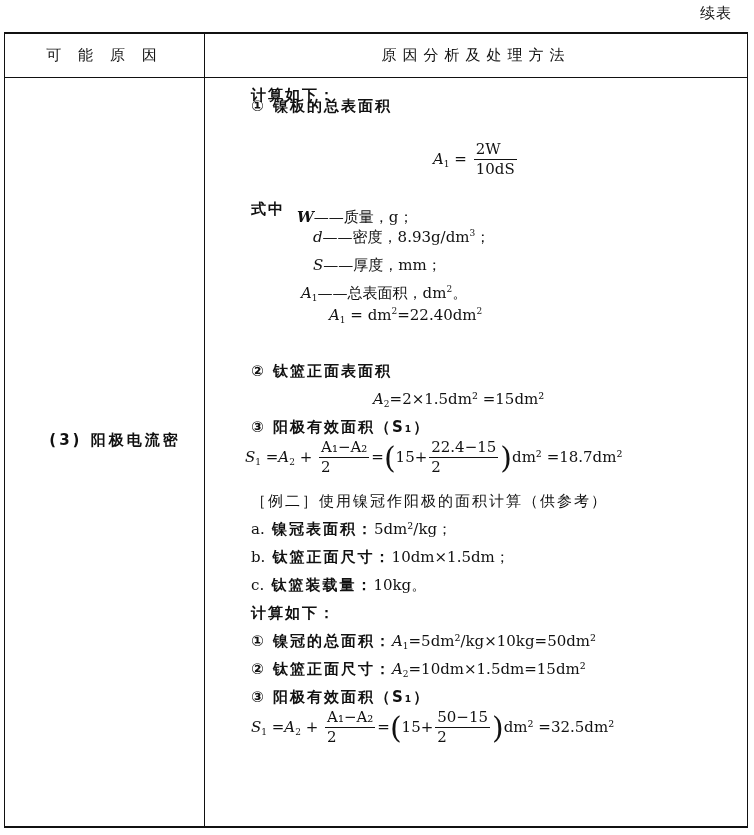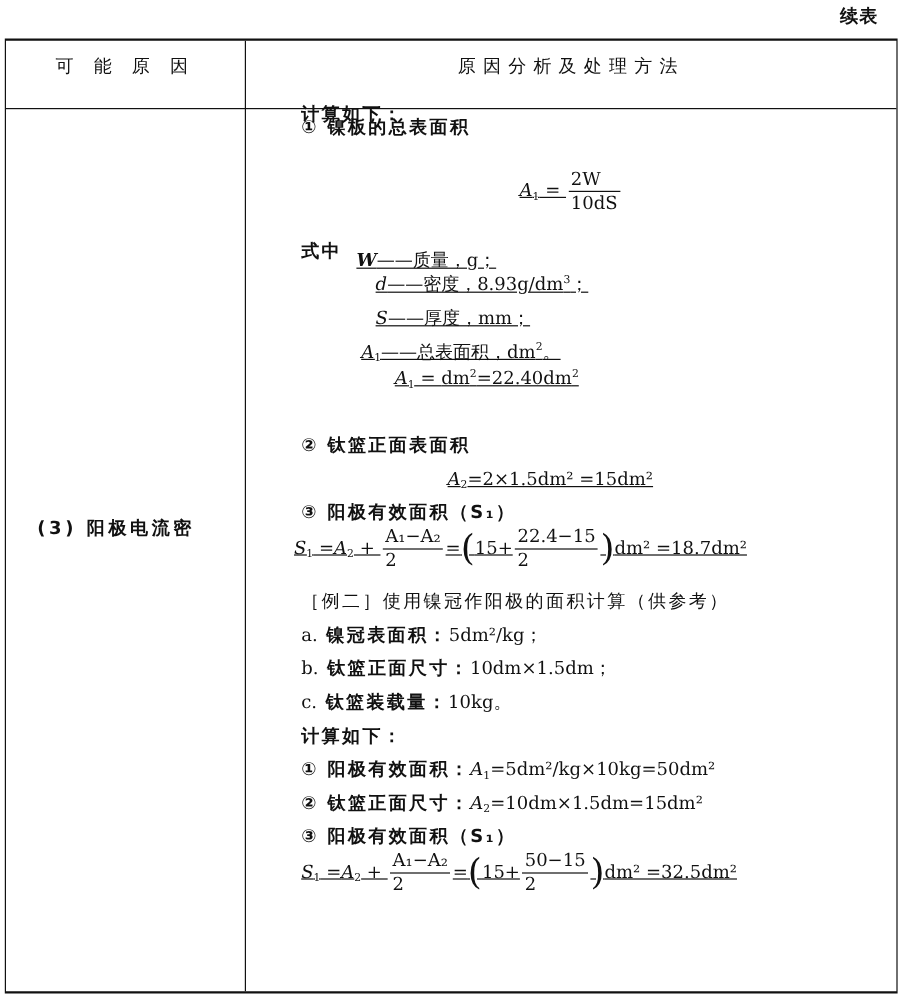--- a/index.html
+++ b/index.html
@@ -1,34 +1,34 @@
 <!DOCTYPE html>
 <html><head>
 <meta charset="utf-8">
 <style>
   html, body { margin:0; padding:0; background:#fff; }
   body { width:754px; height:835px; position:relative; overflow:hidden;
          font-family:"DejaVu Serif", "Liberation Serif", serif; color:#111; }
-  .cont { position:absolute; right:22px; top:4px; font-size:15px; font-weight:bold;
+  .cont { position:absolute; right:22px; top:4px; font-size:15px; font-weight:normal;
           font-family:"DejaVu Sans", sans-serif; letter-spacing:1px; }
   .tbl { position:absolute; left:4px; top:32px; width:744px; height:796px;
          border-top:2px solid #111; border-bottom:2px solid #111;
          border-left:1.5px solid #111; border-right:1.5px solid #111; box-sizing:border-box; }
-  .hdr { position:absolute; left:0; top:0; width:100%; height:57px; border-bottom:1.5px solid #111; box-sizing:border-box; }
+  .hdr { position:absolute; left:0; top:0; width:100%; height:44px; border-bottom:1.5px solid #111; box-sizing:border-box; }
   .vdiv { position:absolute; left:199px; top:0; bottom:0; border-left:1.5px solid #111; }
   .hcell { position:absolute; top:0; height:42px; line-height:42px; text-align:center;
            font-family:"DejaVu Sans", sans-serif; font-size:15px; letter-spacing:6px; }
   .h1 { left:0; width:199px; }
   .h2 { left:200px; width:542px; }
   .cause { position:absolute; left:8px; top:392px; width:186px; font-family:"DejaVu Sans",sans-serif;
-           font-size:15px; font-weight:bold; line-height:29px; letter-spacing:3px; }
+           font-size:15px; font-weight:bold; line-height:29px; letter-spacing:3px;text-align:center; }
   .cause .indent { padding-left:18px; }
   .body { position:absolute; left:246px; top:44px; width:500px; font-size:15px; }
   .ln { position:absolute; white-space:nowrap; font-family:"DejaVu Sans", sans-serif; font-weight:bold; letter-spacing:2px; }
-  .m { position:absolute; white-space:nowrap; font-family:"DejaVu Serif", serif; font-size:15px;text-decoration:underline; }
+  .m { position:absolute; white-space:nowrap; font-family:"DejaVu Serif", serif; font-size:15px; }
   .m i { font-style:italic; }
   .frac { display:inline-block; vertical-align:middle; text-align:left; margin:0 2px; }
   .frac .n { display:block; border-bottom:1.2px solid #111; padding:0 2px; line-height:19px; }
   .frac .d { display:block; line-height:19px; padding:0 2px; }
   sub { font-size:9px; vertical-align:-3px; }
   sup { font-size:9px; vertical-align:6px; }
   .paren { font-size:30px; vertical-align:middle; font-weight:lighter; line-height:1; }
   .plain { font-weight:normal; font-family:"DejaVu Serif", serif; letter-spacing:0; }
 </style>
 </head>
@@ -75,21 +75,21 @@
       <i>S</i><sub>1</sub> =<i>A</i><sub>2</sub> +
       <span class="frac"><span class="n">A₁−A₂</span><span class="d">2</span></span>=<span class="paren">(</span>15+<span class="frac"><span class="n">22.4−15</span><span class="d">2</span></span><span class="paren">)</span><span>dm² =18.7dm²</span>
     </div>
 
     <div class="ln" style="left:0;top:414px;font-weight:normal">［例二］使用镍冠作阳极的面积计算（供参考）</div>
     <div class="ln" style="left:0;top:442px"><span class="plain">a.</span> <span>镍冠表面积：</span><span class="plain">5dm²/kg；</span></div>
     <div class="ln" style="left:0;top:470px"><span class="plain">b.</span> <span>钛篮正面尺寸：</span><span class="plain">10dm×1.5dm；</span></div>
     <div class="ln" style="left:0;top:498px"><span class="plain">c.</span> <span>钛篮装载量：</span><span class="plain">10kg。</span></div>
 
     <div class="ln" style="left:0;top:526px">计算如下：</div>
-    <div class="ln" style="left:0;top:554px"><span>① 阳极有效面积：</span><span class="plain"><i>A</i><sub>1</sub></span><span class="plain">=5dm²/kg×10kg=50dm²</span></div>
+    <div class="ln" style="left:0;top:554px"><span>① 镍冠的总面积：</span><span class="plain"><i>A</i><sub>1</sub></span><span class="plain">=5dm²/kg×10kg=50dm²</span></div>
     <div class="ln" style="left:0;top:582px"><span>② 钛篮正面尺寸：</span><span class="plain"><i>A</i><sub>2</sub></span><span class="plain">=10dm×1.5dm=15dm²</span></div>
     <div class="ln" style="left:0;top:610px">③ 阳极有效面积（S₁）</div>
     <div class="m" style="left:0;top:630px">
       <i>S</i><sub>1</sub> =<i>A</i><sub>2</sub> +
       <span class="frac"><span class="n">A₁−A₂</span><span class="d">2</span></span>=<span class="paren">(</span>15+<span class="frac"><span class="n">50−15</span><span class="d">2</span></span><span class="paren">)</span><span>dm² =32.5dm²</span>
     </div>
   </div>
 </div>
 
 </body></html>

